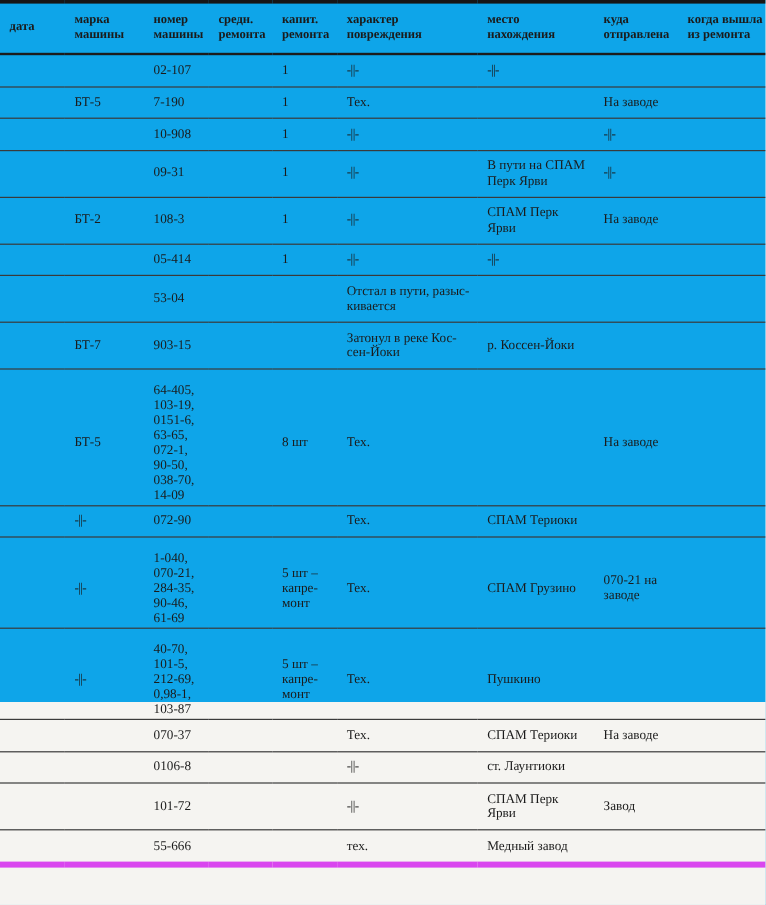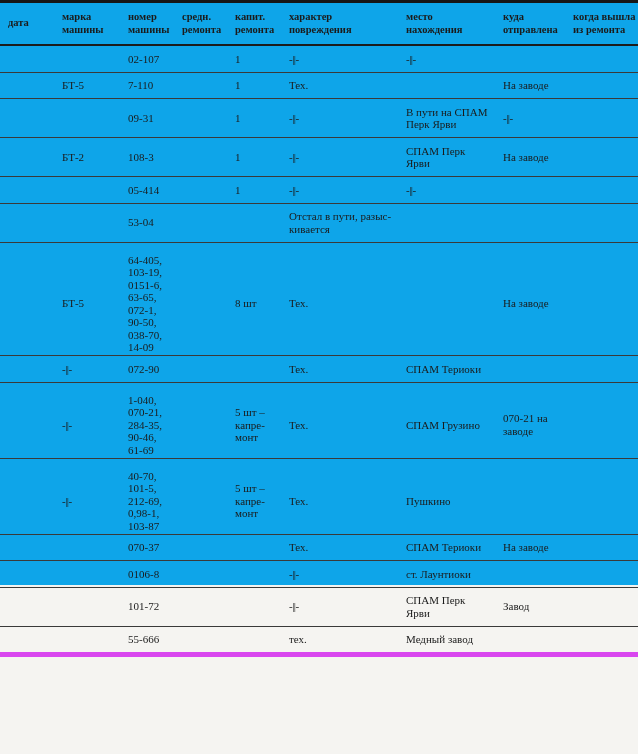--- a/index.html
+++ b/index.html
@@ -99,26 +99,37 @@
           <td></td>
           <td>1</td>
           <td class="ditto">-||-</td>
           <td class="ditto">-||-</td>
           <td></td>
           <td></td>
         </tr>
         <tr>
           <td></td>
           <td>БТ-5</td>
-          <td>7-110</td>
+          <td>7-190</td>
           <td></td>
           <td>1</td>
           <td>Тех.</td>
           <td></td>
           <td>На заводе</td>
+          <td></td>
+        </tr>
+        <tr>
+          <td></td>
+          <td></td>
+          <td>10-908</td>
+          <td></td>
+          <td>1</td>
+          <td class="ditto">-||-</td>
+          <td></td>
+          <td class="ditto">-||-</td>
           <td></td>
         </tr>
         <tr>
           <td></td>
           <td></td>
           <td>09-31</td>
           <td></td>
           <td>1</td>
           <td class="ditto">-||-</td>
           <td>В пути на СПАМ
@@ -151,20 +162,32 @@
         </tr>
         <tr>
           <td></td>
           <td></td>
           <td>53-04</td>
           <td></td>
           <td></td>
           <td>Отстал в пути, разыс-
 кивается</td>
           <td></td>
+          <td></td>
+          <td></td>
+        </tr>
+        <tr>
+          <td></td>
+          <td>БТ-7</td>
+          <td>903-15</td>
+          <td></td>
+          <td></td>
+          <td>Затонул в реке Кос-
+сен-Йоки</td>
+          <td>р. Коссен-Йоки</td>
           <td></td>
           <td></td>
         </tr>
         <tr class="tight">
           <td></td>
           <td>БТ-5</td>
           <td>64-405,
 103-19,
 0151-6,
 63-65,

